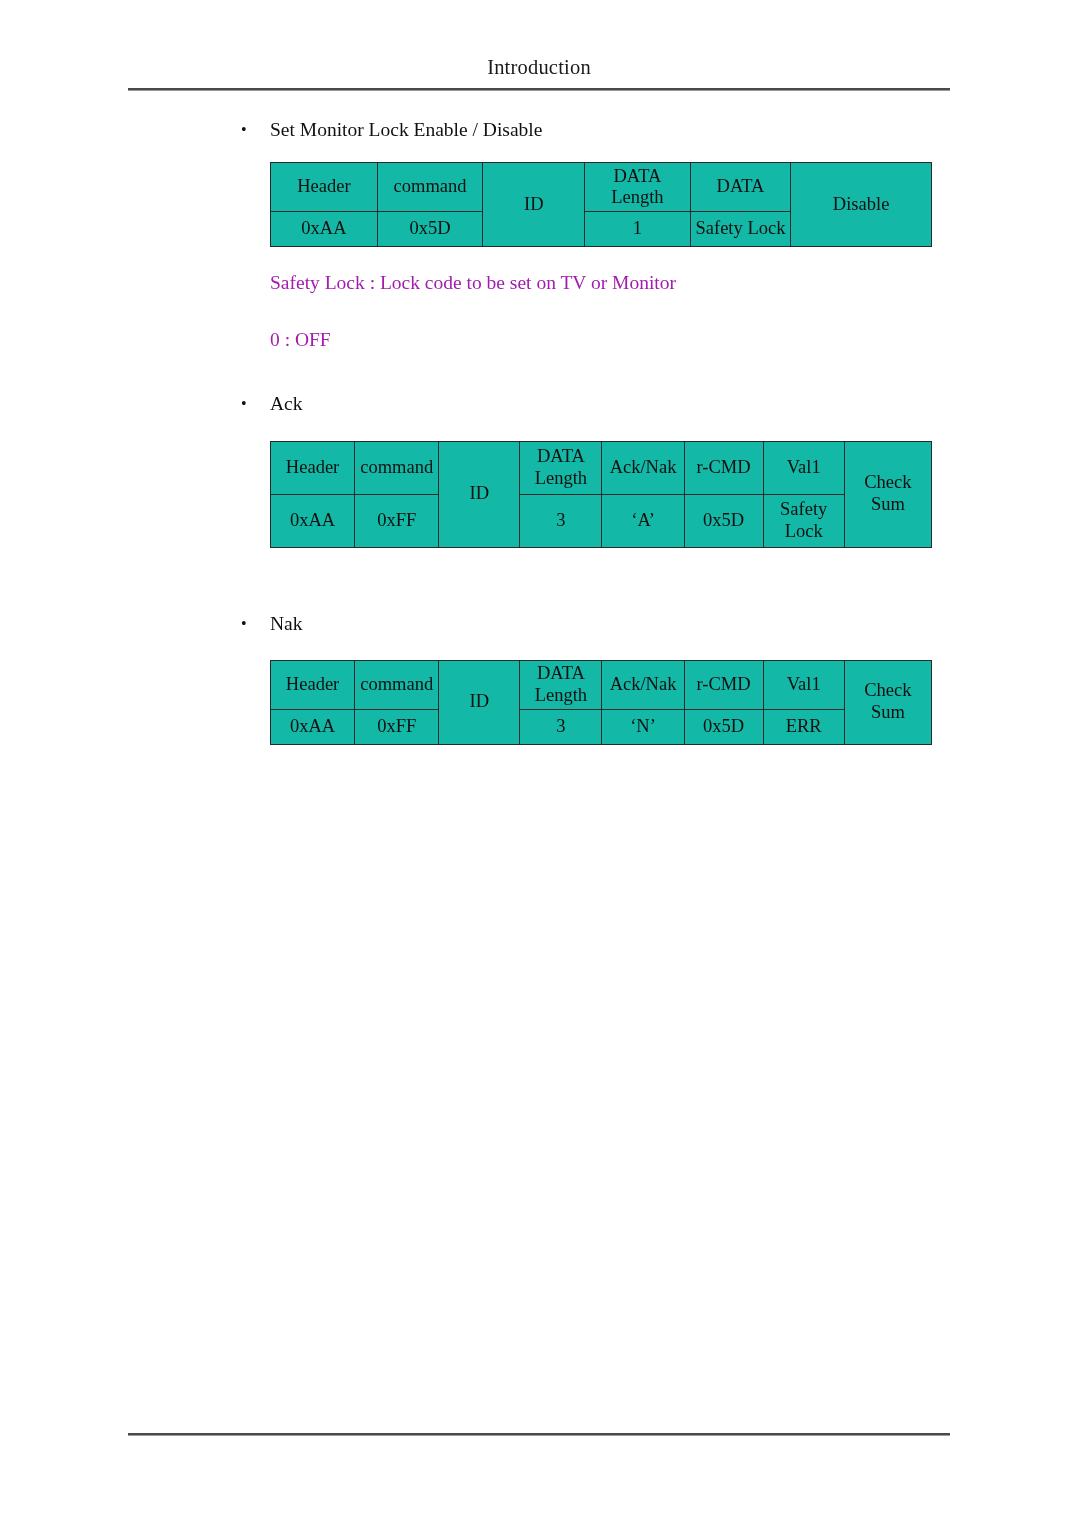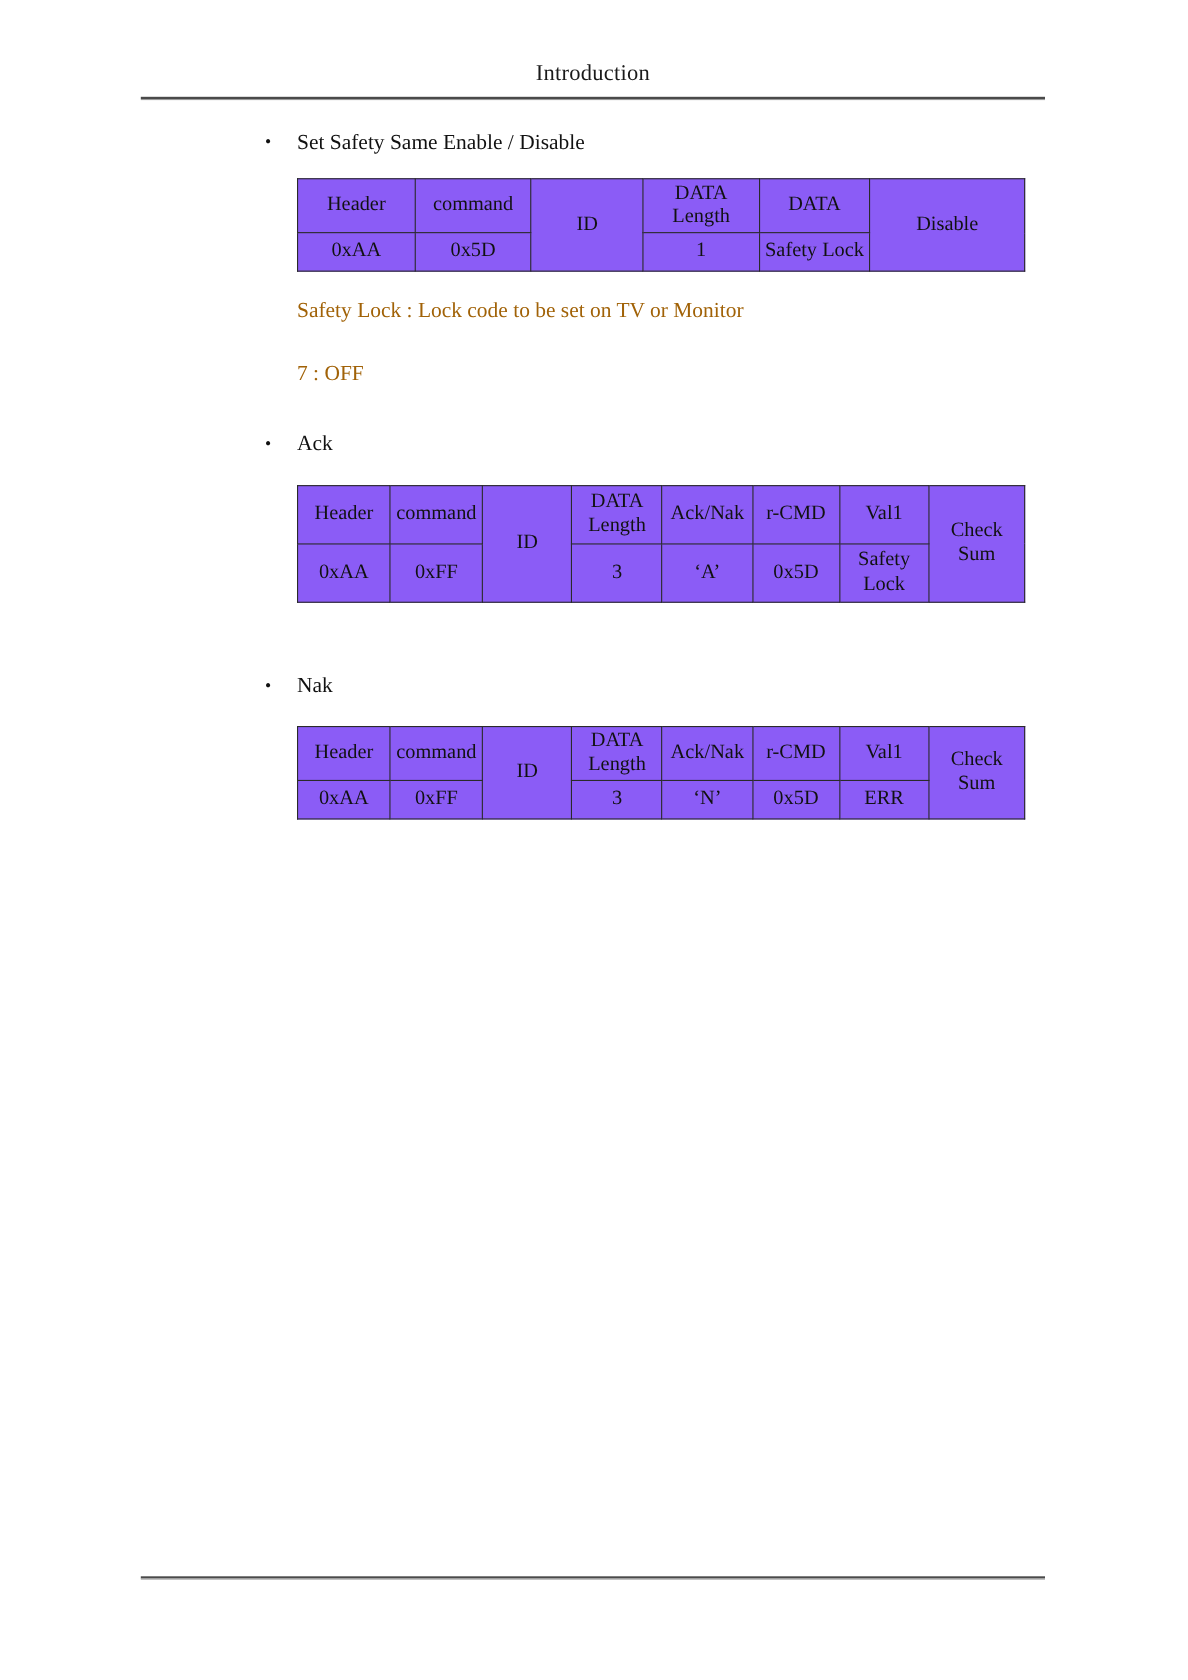--- a/index.html
+++ b/index.html
@@ -76,30 +76,30 @@
     top: 0.02em;
     font-size: 16px;
     line-height: 1.45;
   }
 
   
   .para {
     margin-left: 270px;
     font-size: 19.5px;
     line-height: 1.25;
-    color: #a16207;
+    color: #a21caf;
   }
 
   
   .proto-table {
     margin-left: 270px;
     border-collapse: collapse;
     table-layout: fixed;
     border: 1.6px solid #1a1a1a;
-    background: #8b5cf6;
+    background: #14b8a6;
   }
   .proto-table td {
     border: 1.3px solid #2a2a2a;
     text-align: center;
     vertical-align: middle;
     font-size: 18.5px;
     line-height: 1.18;
     color: #111111;
     padding: 2px 1px;
   }
@@ -127,21 +127,21 @@
 
   <div class="header-area">
     <div class="header-title">Introduction</div>
     <div class="header-rule"></div>
   </div>
 
   <div class="content">
 
     <div class="bullet-line">
       <span class="bullet-dot">•</span>
-      <span>Set Safety Same Enable / Disable</span>
+      <span>Set Monitor Lock Enable / Disable</span>
     </div>
 
     <div class="spacer-20"></div>
 
     <table class="proto-table t-cmd">
       <colgroup>
         <col style="width:85px">
         <col style="width:84px">
         <col style="width:81px">
         <col style="width:84px">
@@ -165,21 +165,21 @@
           <td class="two-line">Safety Lock</td>
         </tr>
       </tbody>
     </table>
 
     <div class="spacer-24"></div>
 
     <div class="para">Safety Lock : Lock code to be set on TV or Monitor</div>
     <div class="spacer-16"></div>
     <div class="spacer-16"></div>
-    <div class="para">7 : OFF</div>
+    <div class="para">0 : OFF</div>
 
     <div class="spacer-40"></div>
 
     <div class="bullet-line">
       <span class="bullet-dot">•</span>
       <span>Ack</span>
     </div>
 
     <div class="spacer-24"></div>
 

